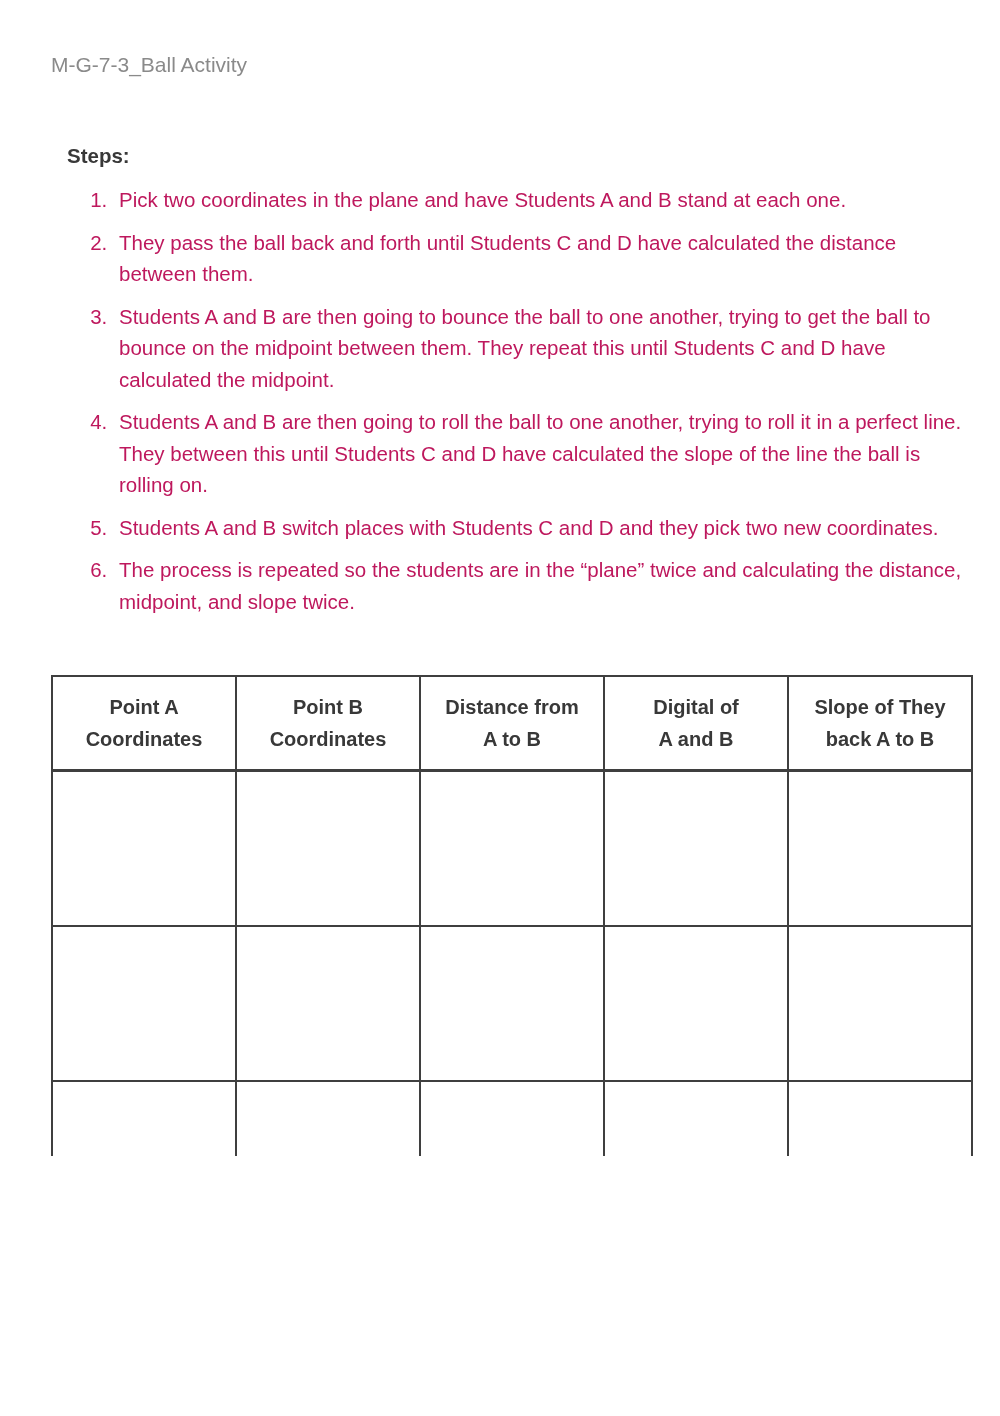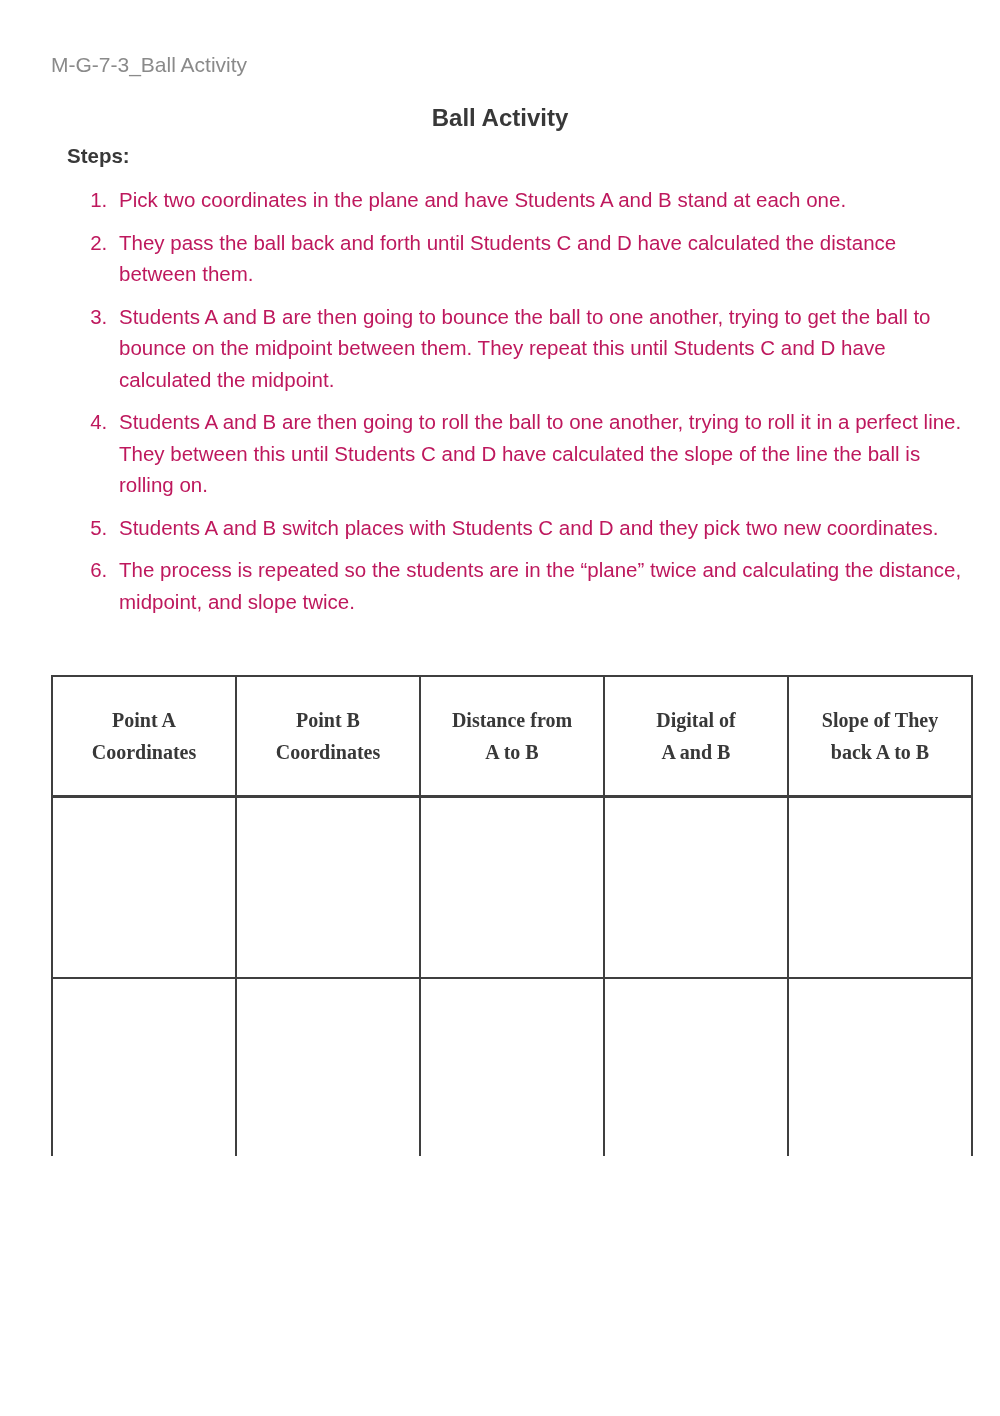--- a/index.html
+++ b/index.html
@@ -14,21 +14,21 @@
   .title{position:absolute;left:0;top:104px;width:100%;text-align:center;margin:0;
          font-size:24px;font-weight:bold;color:#383838;}
   .steps-label{position:absolute;left:67px;top:144px;font-size:20.5px;font-weight:bold;color:#383838;}
 
   ol.steps{position:absolute;left:51px;top:184px;width:860px;margin:0;padding:0 0 0 62px;
            font-size:20.5px;line-height:31.5px;color:#be185d;}
   ol.steps li{margin-bottom:11px;padding-left:6px;}
 
   .activity-table{position:absolute;left:51px;top:675px;width:922px;border-collapse:collapse;
                   table-layout:fixed;background:#fff;}
-  .activity-table th,.activity-table td{border:2px solid var(--border);padding:17px;font-family:Liberation Serif, serif;}
+  .activity-table th,.activity-table td{border:2px solid var(--border);padding:4px;}
   .activity-table th{height:84px;font-size:20px;font-weight:bold;line-height:32px;
                      text-align:center;vertical-align:middle;color:#383838;border-bottom-width:3px;}
   .activity-table td{height:145px;}
 
   .logo{position:absolute;left:16px;top:1364px;display:flex;align-items:center;}
   .logo-mark{width:54px;height:50px;display:block;}
   .mark-blue{stroke:var(--brand-blue);}
   .mark-red{stroke:var(--brand-red);}
   .mark-yellow{stroke:var(--brand-yellow);}
   .brand-text{margin-left:8px;font-size:22px;font-weight:800;letter-spacing:0.6px;white-space:nowrap;}
@@ -41,21 +41,20 @@
            display:flex;align-items:center;justify-content:center;}
   .qr-svg{width:55px;height:55px;shape-rendering:crispEdges;display:block;}
 </style>
 </head>
 <body>
 
 <div class="page">
 
   <div class="filename">M-G-7-3_Ball Activity</div>
 
-  <h1 class="title">Ball Activity</h1>
 
   <div class="steps-label">Steps:</div>
 
   <ol class="steps">
     <li>Pick two coordinates in the plane and have Students A and B stand at each one.</li>
     <li>They pass the ball back and forth until Students C and D have calculated the distance between them.</li>
     <li>Students A and B are then going to bounce the ball to one another, trying to get the ball to bounce on the midpoint between them. They repeat this until Students C and D have calculated the midpoint.</li>
     <li>Students A and B are then going to roll the ball to one another, trying to roll it in a perfect line. They between this until Students C and D have calculated the slope of the line the ball is rolling on.</li>
     <li>Students A and B switch places with Students C and D and they pick two new coordinates.</li>
     <li>The process is repeated so the students are in the “plane” twice and calculating the distance, midpoint, and slope twice.</li>

